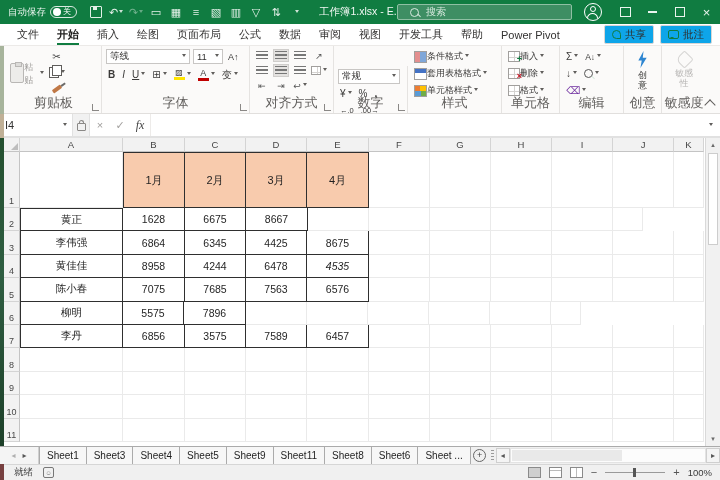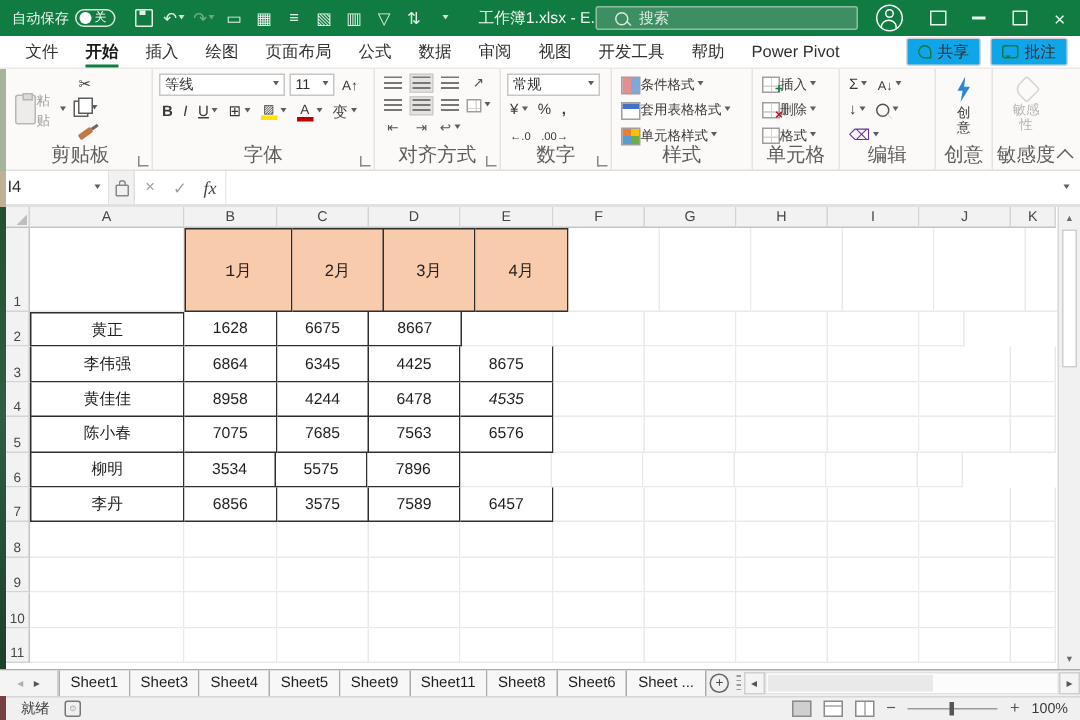--- a/index.html
+++ b/index.html
@@ -367,21 +367,21 @@
           </span>
         <span class="abtn">
             <span style="font-size:9px;color:#555;">↩</span>
             <span class="dd"></span>
           </span>
       </div>
       <div class="rlabel">对齐方式</div>
       <span class="launcher"></span>
     </div>
 
-    <div class="rgroup" style="width:74px;">
+    <div class="rgroup" style="width:74px;margin-top:20px;">
       <div class="rowline">
           <span class="sel" style="width:62px;">
             <span>常规</span>
             <span class="dd"></span>
           </span>
         </div>
       <div class="rowline">
         <span class="sb">
             <span>¥</span>
             <span class="dd"></span>
@@ -531,21 +531,21 @@
           <div class="ch" style="width: 61px;">F</div>
           <div class="ch" style="width: 61px;">G</div>
           <div class="ch" style="width: 61px;">H</div>
           <div class="ch" style="width: 61px;">I</div>
           <div class="ch" style="width: 61px;">J</div>
           <div class="ch" style="width: 30px;">K</div>
         </div>
         <div class="grow" style="height: 56px;">
           <div class="rh">1</div>
           <div class="gc" style="width: 103px;"></div>
-          <div class="gc month dark dt dl" style="width: 72px; font-family: Liberation Mono, monospace;">1月</div>
+          <div class="gc month dark dt dl" style="width: 62px;">1月</div>
           <div class="gc month dark dt" style="width: 61px;">2月</div>
           <div class="gc month dark dt" style="width: 61px;">3月</div>
           <div class="gc month dark dt" style="width: 62px;">4月</div>
           <div class="gc" style="width: 61px;"></div>
           <div class="gc" style="width: 61px;"></div>
           <div class="gc" style="width: 61px;"></div>
           <div class="gc" style="width: 61px;"></div>
           <div class="gc" style="width: 61px;"></div>
           <div class="gc" style="width: 30px;"></div>
         </div>
@@ -600,21 +600,20 @@
           <div class="gc" style="width: 61px;"></div>
           <div class="gc" style="width: 61px;"></div>
           <div class="gc" style="width: 61px;"></div>
           <div class="gc" style="width: 61px;"></div>
           <div class="gc" style="width: 61px;"></div>
           <div class="gc" style="width: 30px;"></div>
         </div>
         <div class="grow" style="height: 23.4px;">
           <div class="rh">6</div>
           <div class="gc dark dl" style="width: 103px;">柳明</div>
-          <div class="gc dark" style="width: 61px;">3534</div>
           <div class="gc dark" style="width: 61px;">5575</div>
           <div class="gc dark" style="width: 62px;">7896</div>
           <div class="gc" style="width: 61px;"></div>
           <div class="gc" style="width: 61px;"></div>
           <div class="gc" style="width: 61px;"></div>
           <div class="gc" style="width: 61px;"></div>
           <div class="gc" style="width: 61px;"></div>
           <div class="gc" style="width: 30px;"></div>
         </div>
         <div class="grow" style="height: 23.4px;">

